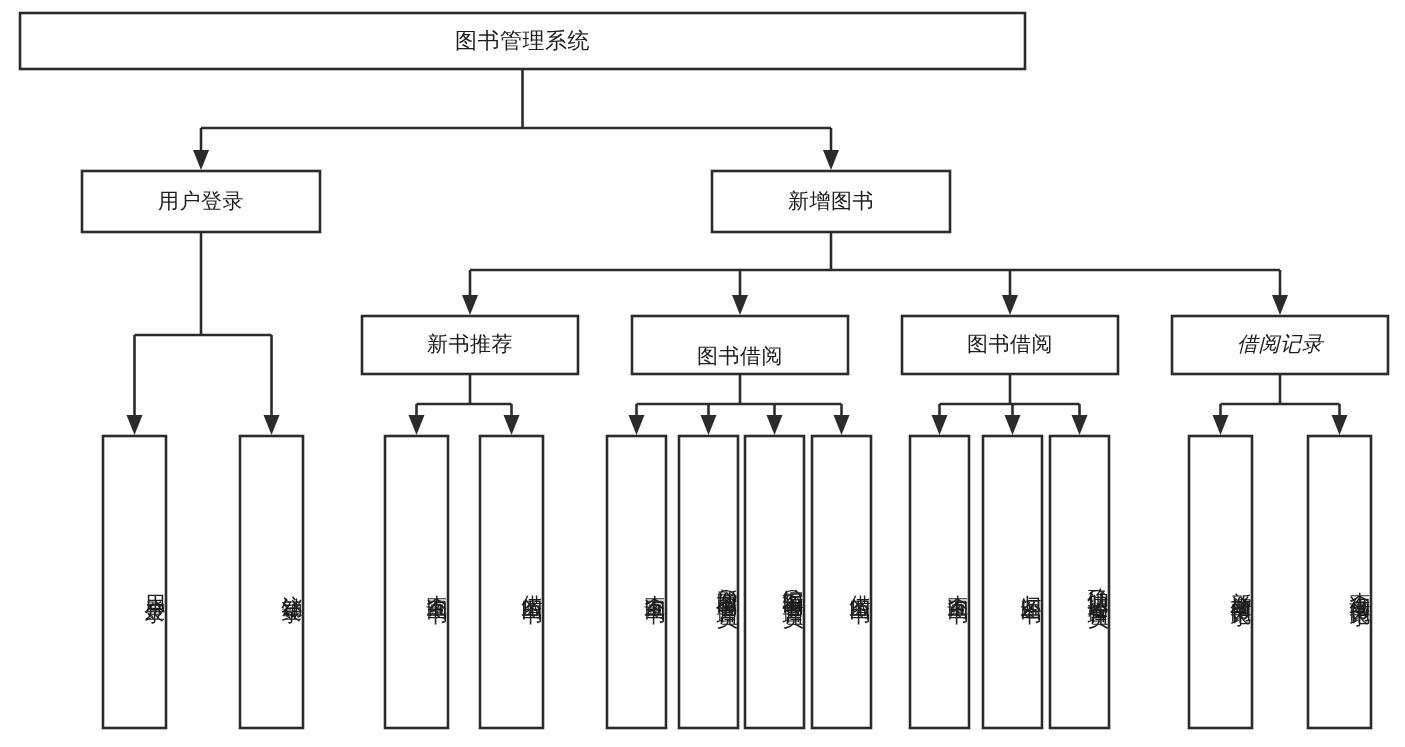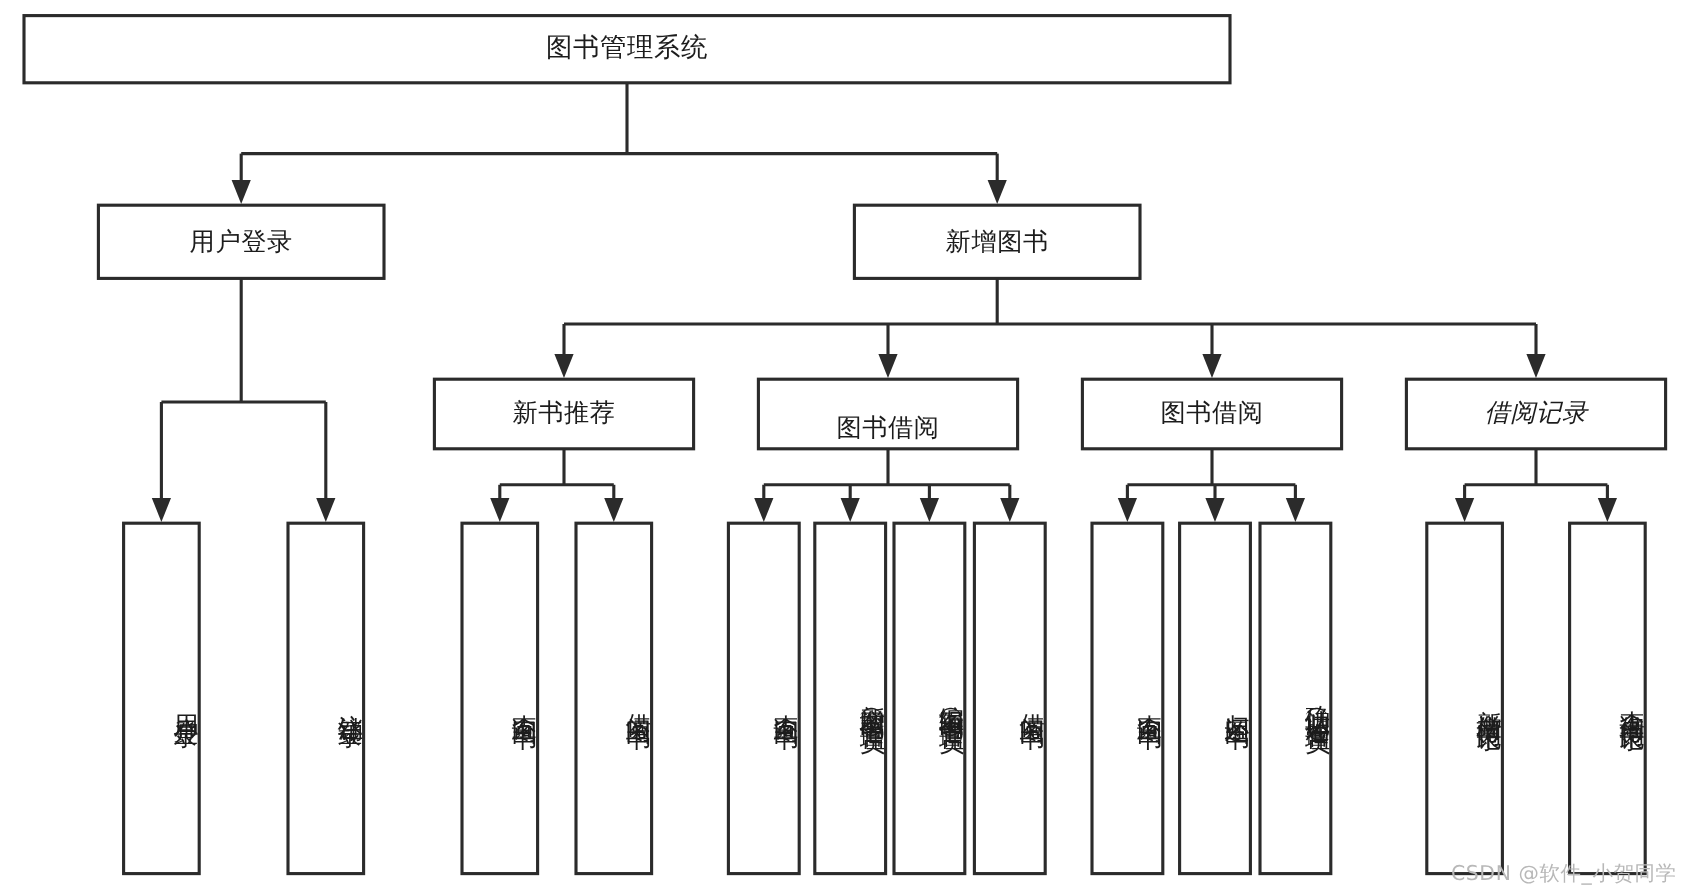--- a/index.html
+++ b/index.html
@@ -183,14 +183,13 @@
       <div class="node-label vertical" style="left: 679px; top: 436px; width: 59px; height: 292px;">新增图书（管理员）</div>
       <div class="node-label vertical" style="left: 745px; top: 436px; width: 59px; height: 292px;">编辑图书（管理员）</div>
       <div class="node-label vertical" style="left: 812px; top: 436px; width: 59px; height: 292px;">借阅图书</div>
       <div class="node-label vertical" style="left: 910px; top: 436px; width: 59px; height: 292px;">查询图书</div>
       <div class="node-label vertical" style="left: 983px; top: 436px; width: 59px; height: 292px;">归还图书</div>
       <div class="node-label vertical" style="left: 1050px; top: 436px; width: 59px; height: 292px;">确认归还（管理员）</div>
       <div class="node-label vertical" style="left: 1189px; top: 436px; width: 63px; height: 292px;">新增借阅记录</div>
       <div class="node-label vertical" style="left: 1308px; top: 436px; width: 63px; height: 292px;">查询借阅记录</div>
     </div>
 
-  <div class="watermark">CSDN @软件_小贺同学</div>
 </div>
 
 </body></html>

